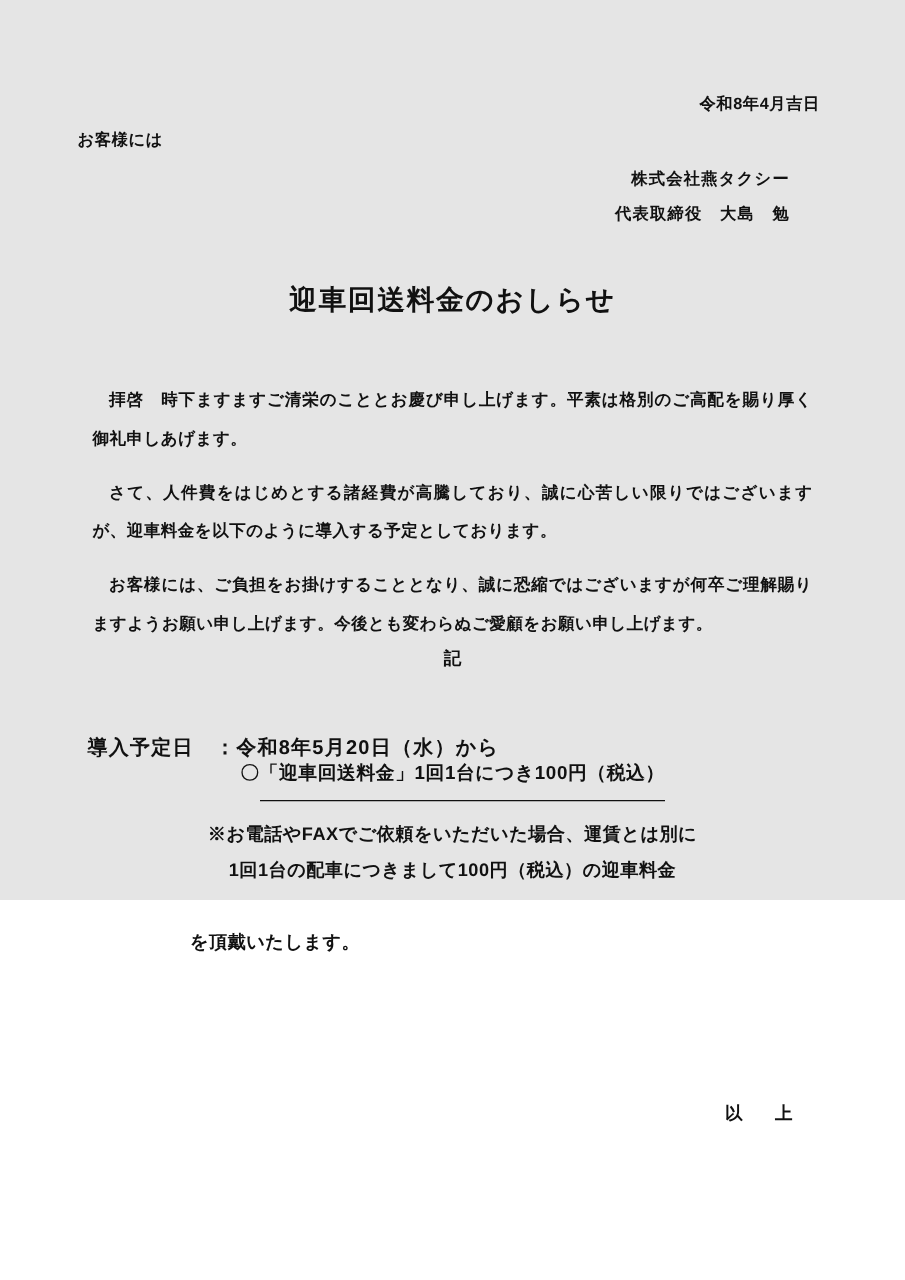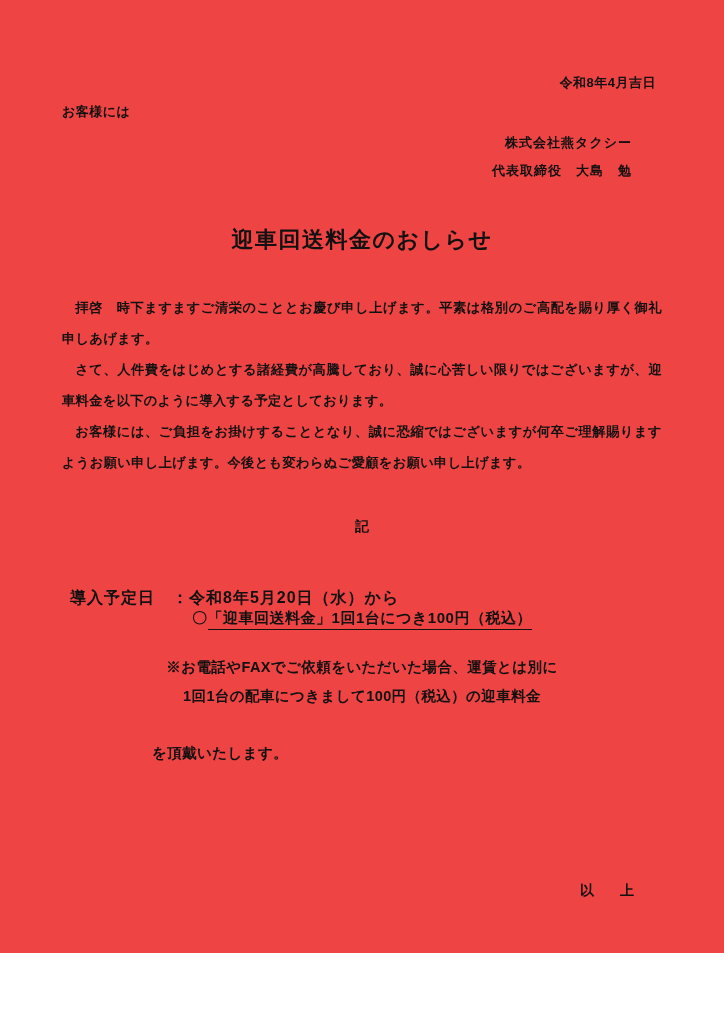--- a/index.html
+++ b/index.html
@@ -11,22 +11,22 @@
     width: 724px;
     height: 1024px;
     font-family: "Liberation Sans", sans-serif;
     color: #111111;
     position: relative;
     overflow: hidden;
   }
   .page {
     position: relative;
     width: 724px;
-    height: 953px;
-    background: #ef4444;
+    height: 720px;
+    background: #e5e5e5;
     box-sizing: border-box;
     padding: 0;
   }
   .inner {
     position: absolute;
     left: 62px;
     top: 0;
     width: 600px;
     height: 1024px;
   }
@@ -77,21 +77,21 @@
     top: 292px;
     left: 0;
     width: 600px;
     font-size: 13.2px;
     font-weight: bold;
     line-height: 31px;
     letter-spacing: 0.4px;
     text-align: justify;
   }
   .body-block p {
-    margin: 0;
+    margin: 12px;
     text-indent: 1em;
   }
   .ki {
     position: absolute;
     top: 518px;
     left: 0;
     width: 600px;
     text-align: center;
     font-size: 14px;
     font-weight: bold;
@@ -109,21 +109,21 @@
     top: 609px;
     left: 0;
     width: 600px;
     text-align: center;
     font-size: 15px;
     font-weight: bold;
     letter-spacing: 0.5px;
   }
   .fee-line .u {
     border-bottom: 1.5px solid #111;
-    padding-bottom: 3px;
+    padding-bottom: 13px;
   }
   .note1 {
     position: absolute;
     top: 658px;
     left: 0;
     width: 600px;
     text-align: center;
     font-size: 14.5px;
     font-weight: bold;
     letter-spacing: 0.4px;

